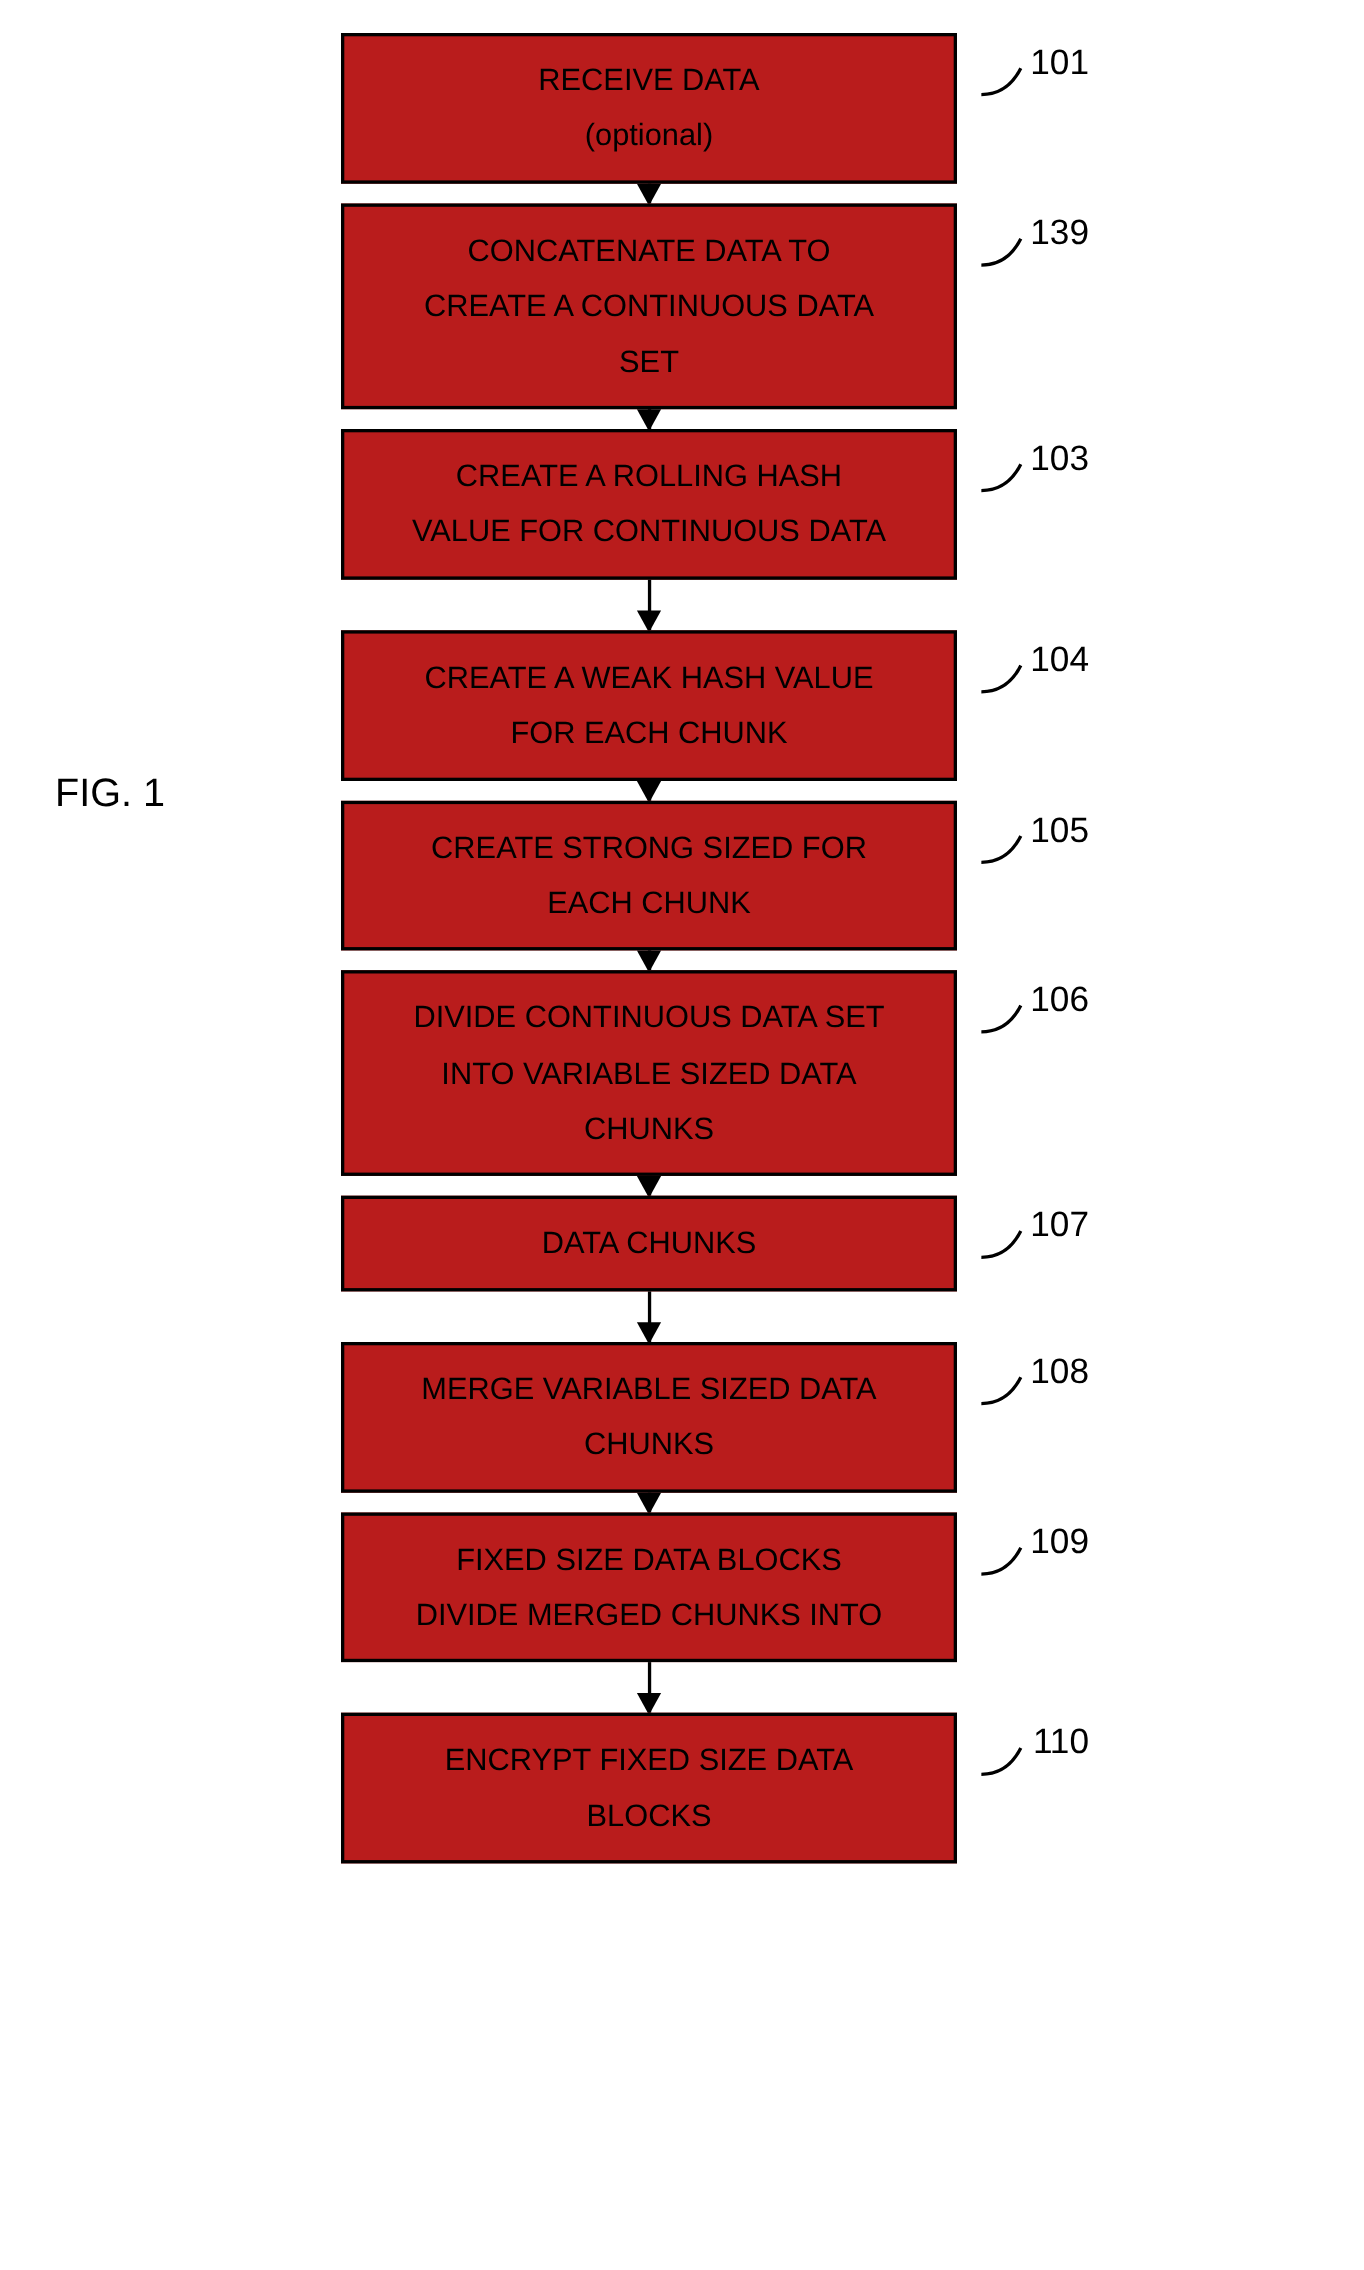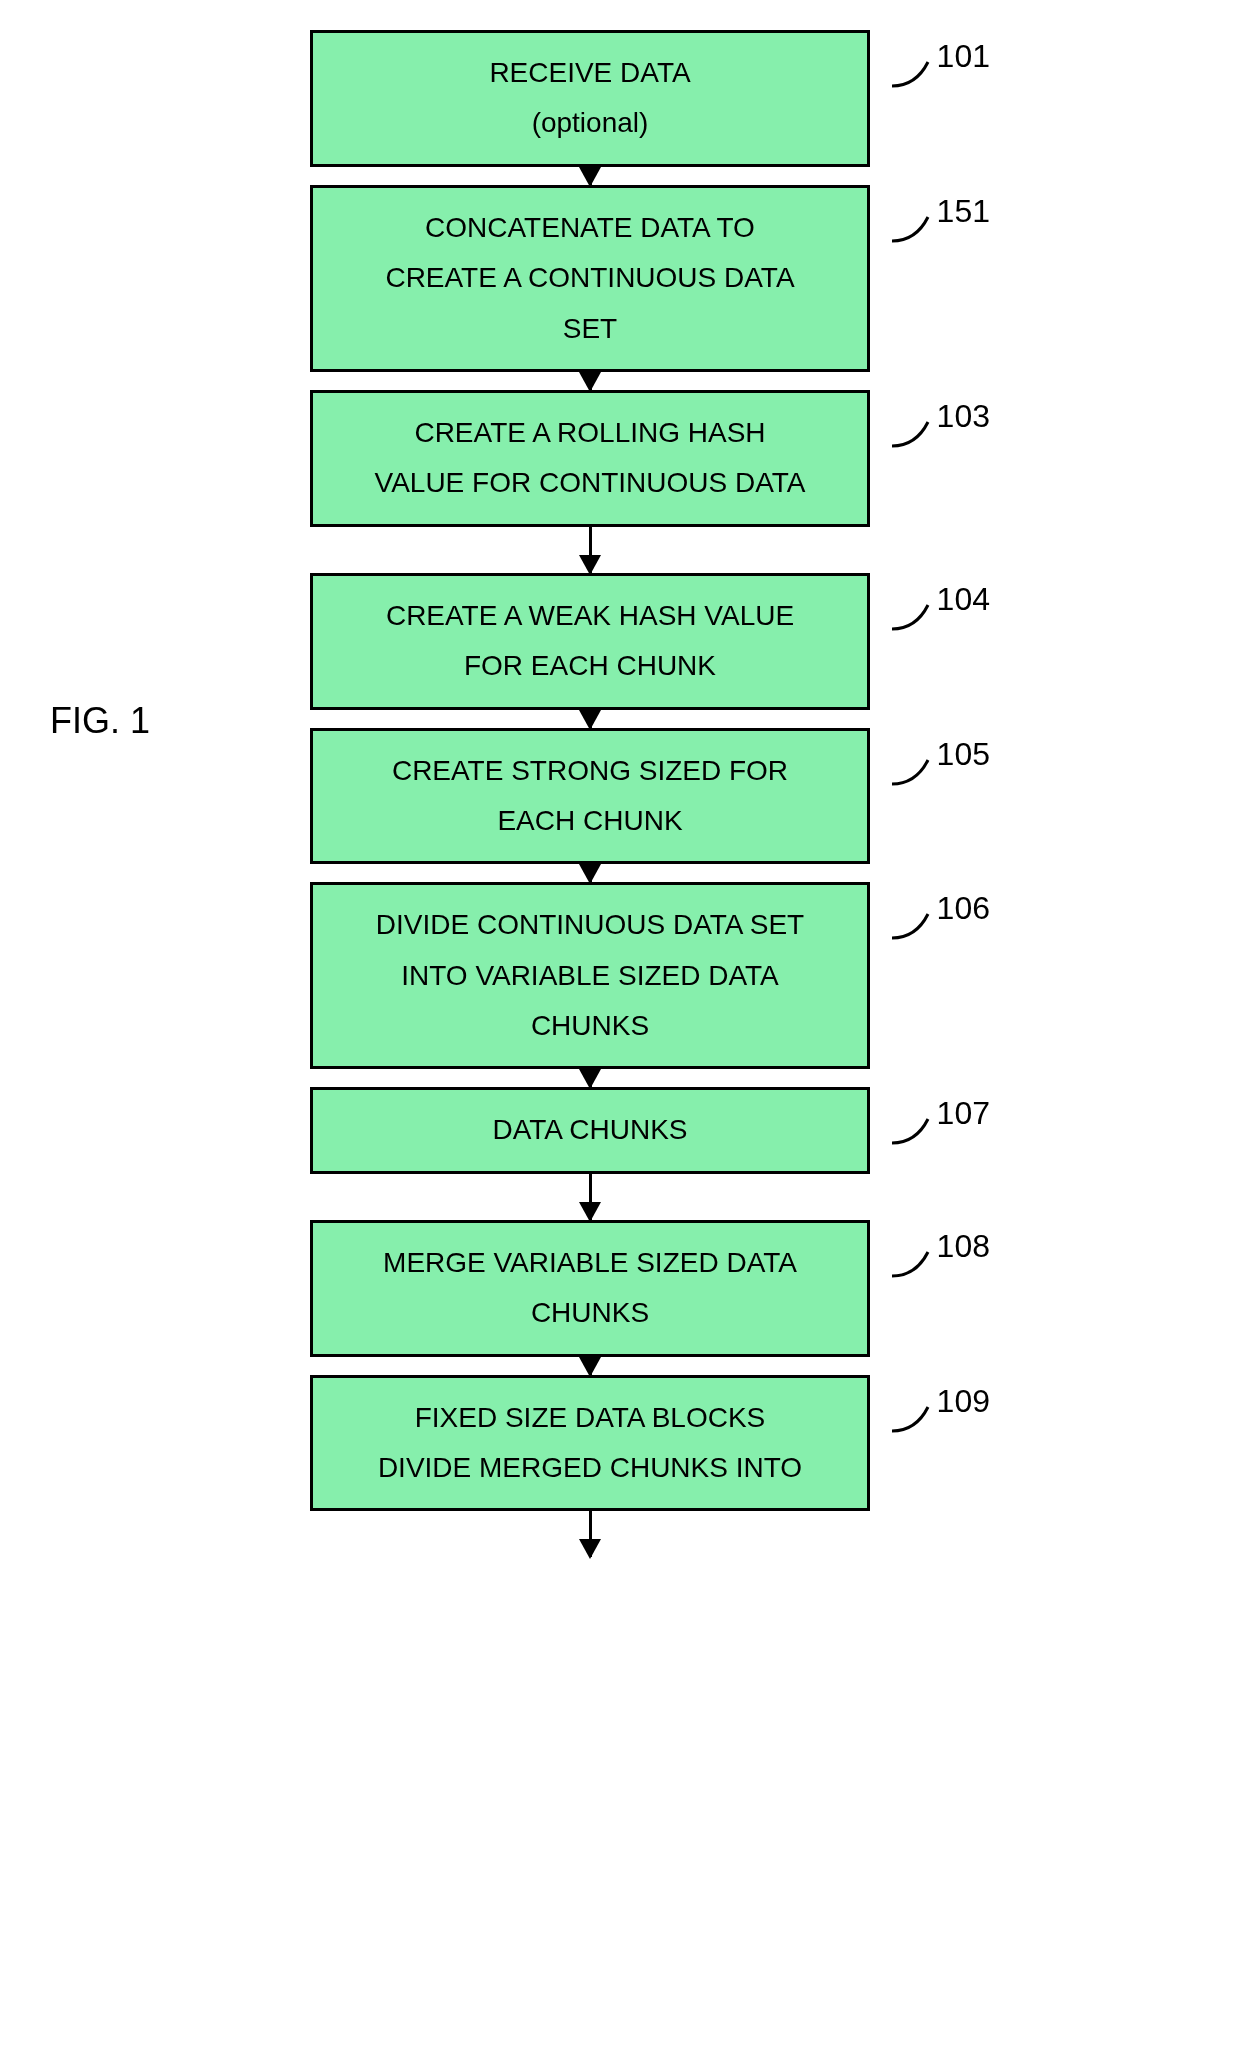--- a/index.html
+++ b/index.html
@@ -32,21 +32,21 @@
       width: 560px;
       display: flex;
       flex-direction: column;
       justify-content: center;
       align-items: center;
       text-align: center;
       font-size: 28px;
       line-height: 1.8;
       padding: 15px 20px;
       position: relative;
-      background: #86efac;
+      background: #b91c1c;
     }
     .box-wrap {
       position: relative;
       display: flex;
       flex-direction: column;
       align-items: center;
     }
     .ref-num {
       position: absolute;
       right: -90px;
@@ -103,21 +103,21 @@
 
   <div class="box-wrap">
     <div class="box">
       <div>CONCATENATE DATA TO</div>
       <div>CREATE A CONTINUOUS DATA</div>
       <div>SET</div>
     </div>
     <svg class="leader">
         <path d="M0,30 Q24,30 36,6" stroke="black" stroke-width="3" fill="none"></path>
       </svg>
-    <div class="ref-num">151</div>
+    <div class="ref-num">139</div>
   </div>
   <div class="box-wrap">
       <div class="arrow-down arrow-short"></div>
     </div>
 
   <div class="box-wrap">
     <div class="box">
       <div>CREATE A ROLLING HASH</div>
       <div>VALUE FOR CONTINUOUS DATA</div>
     </div>
@@ -207,14 +207,24 @@
     </div>
     <svg class="leader">
         <path d="M0,30 Q24,30 36,6" stroke="black" stroke-width="3" fill="none"></path>
       </svg>
     <div class="ref-num">109</div>
   </div>
   <div class="box-wrap">
       <div class="arrow-down arrow-med"></div>
     </div>
 
+  <div class="box-wrap">
+    <div class="box">
+      <div>ENCRYPT FIXED SIZE DATA</div>
+      <div>BLOCKS</div>
+    </div>
+    <svg class="leader">
+        <path d="M0,30 Q24,30 36,6" stroke="black" stroke-width="3" fill="none"></path>
+      </svg>
+    <div class="ref-num">110</div>
+  </div>
 
 </div>
 
 </body></html>

